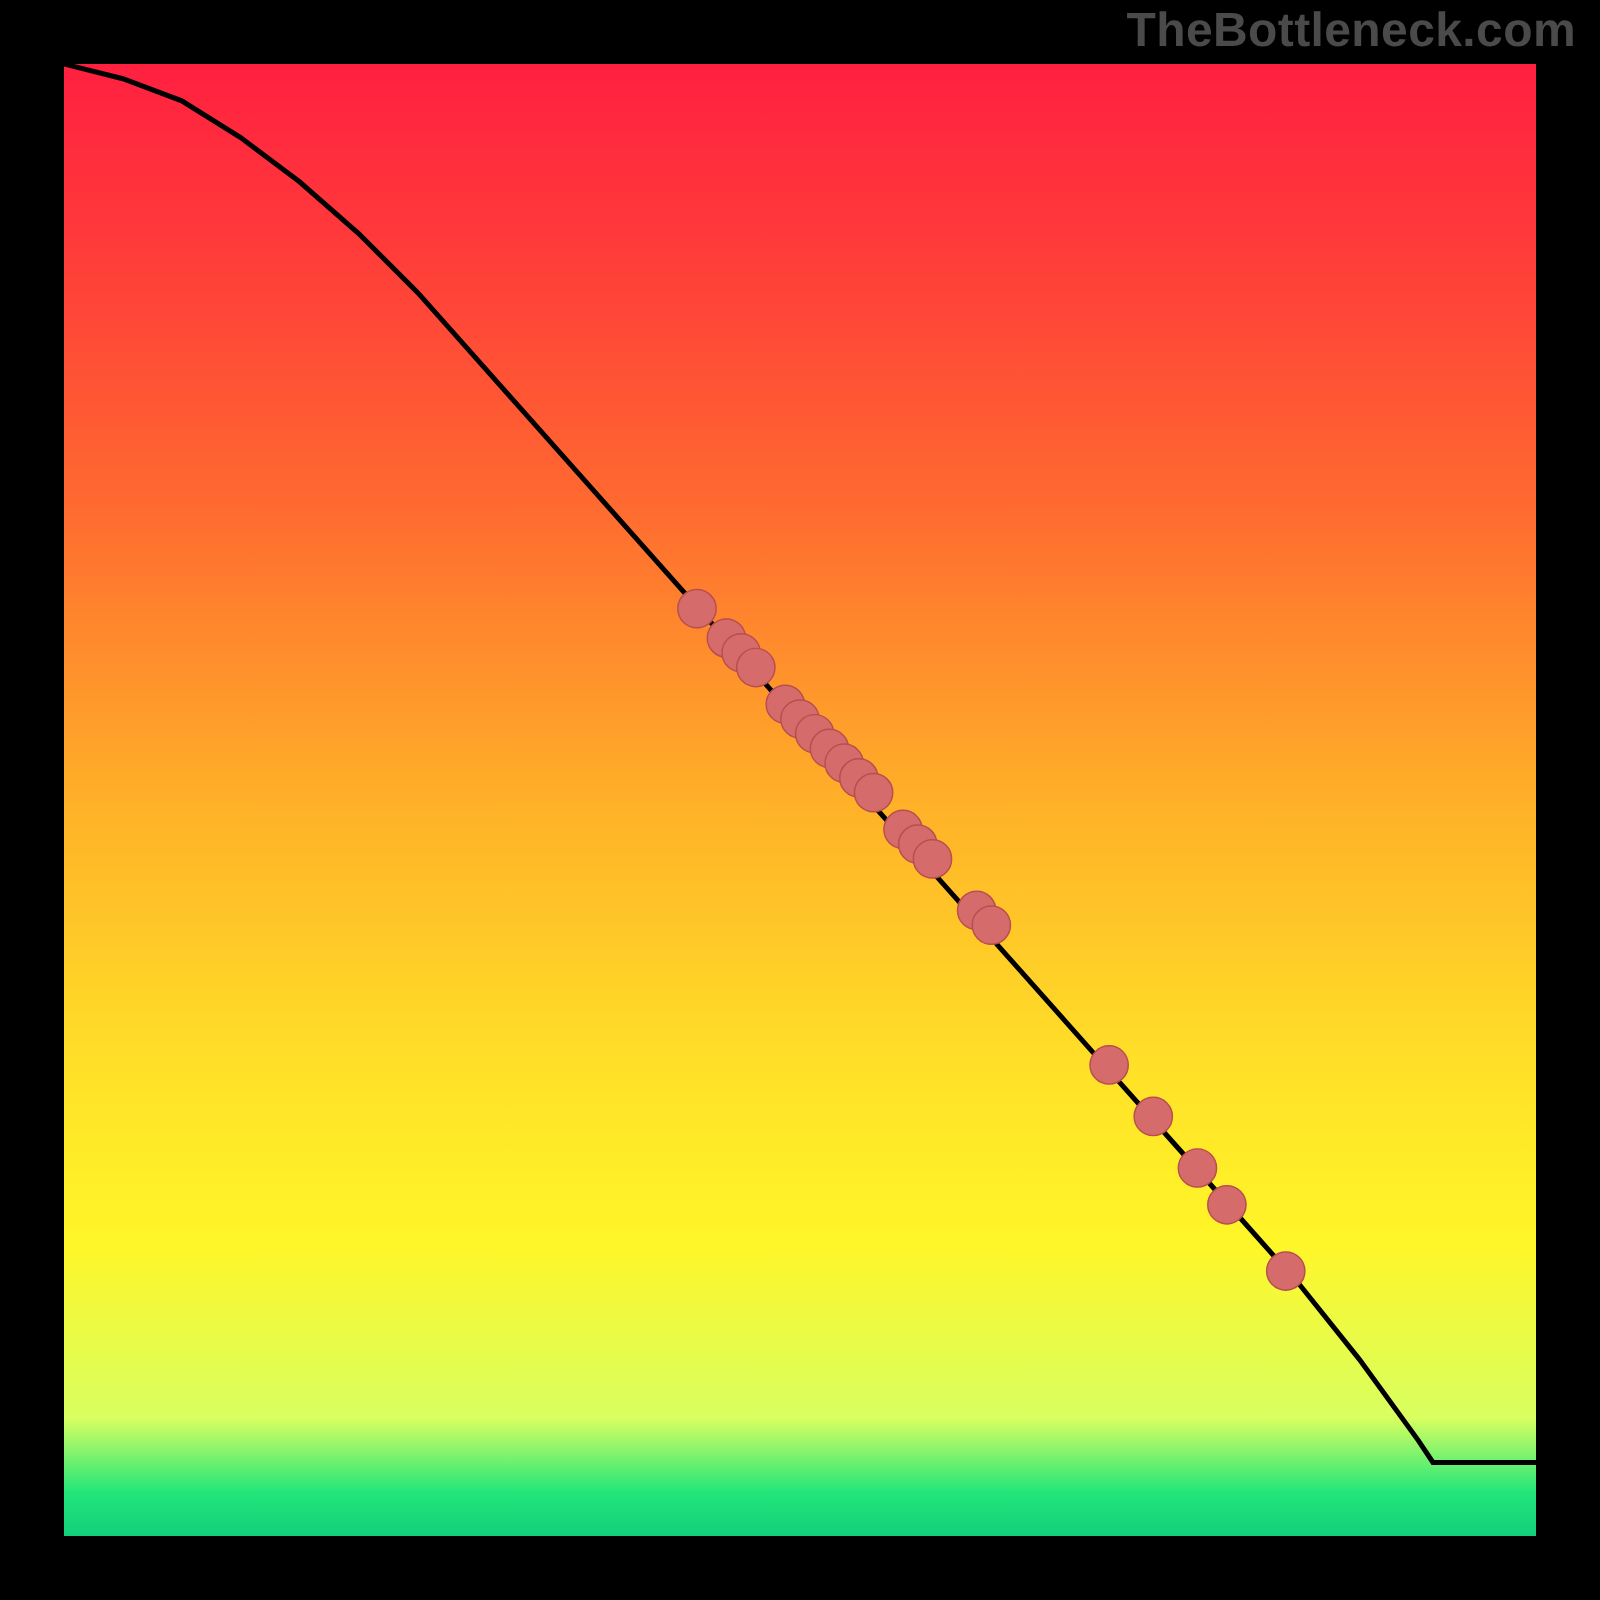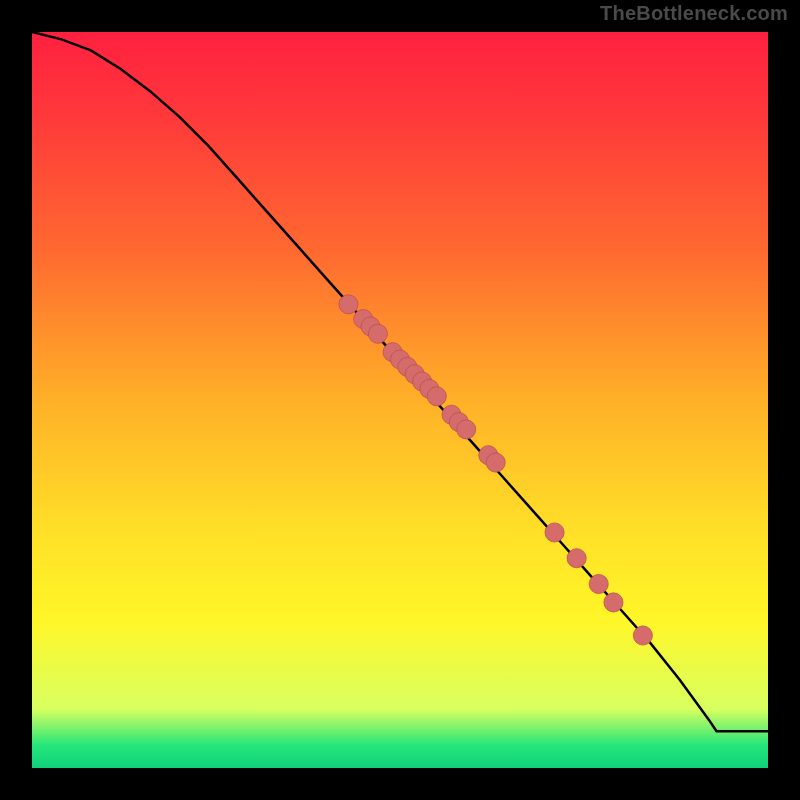--- a/index.html
+++ b/index.html
@@ -40,21 +40,21 @@
   }
   .dots {
     position: absolute;
     inset: 0;
   }
   .watermark {
     position: absolute;
     top: 2px;
     right: 12px;
     color: #4a4a4a;
-    font-size: 20px;
+    font-size: 24px;
     font-weight: 600;
     letter-spacing: 0.2px;
     user-select: none;
   }
 </style>
 </head>
 <body>
 
 <div class="watermark">TheBottleneck.com</div>
 

